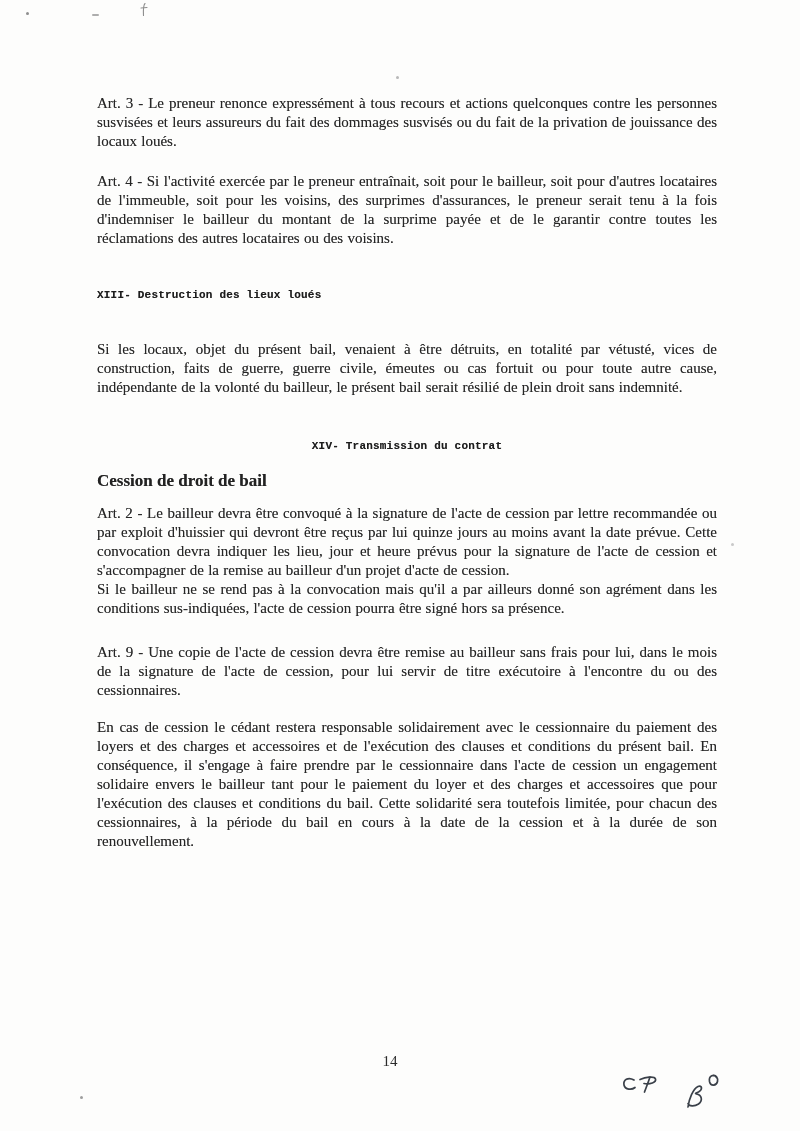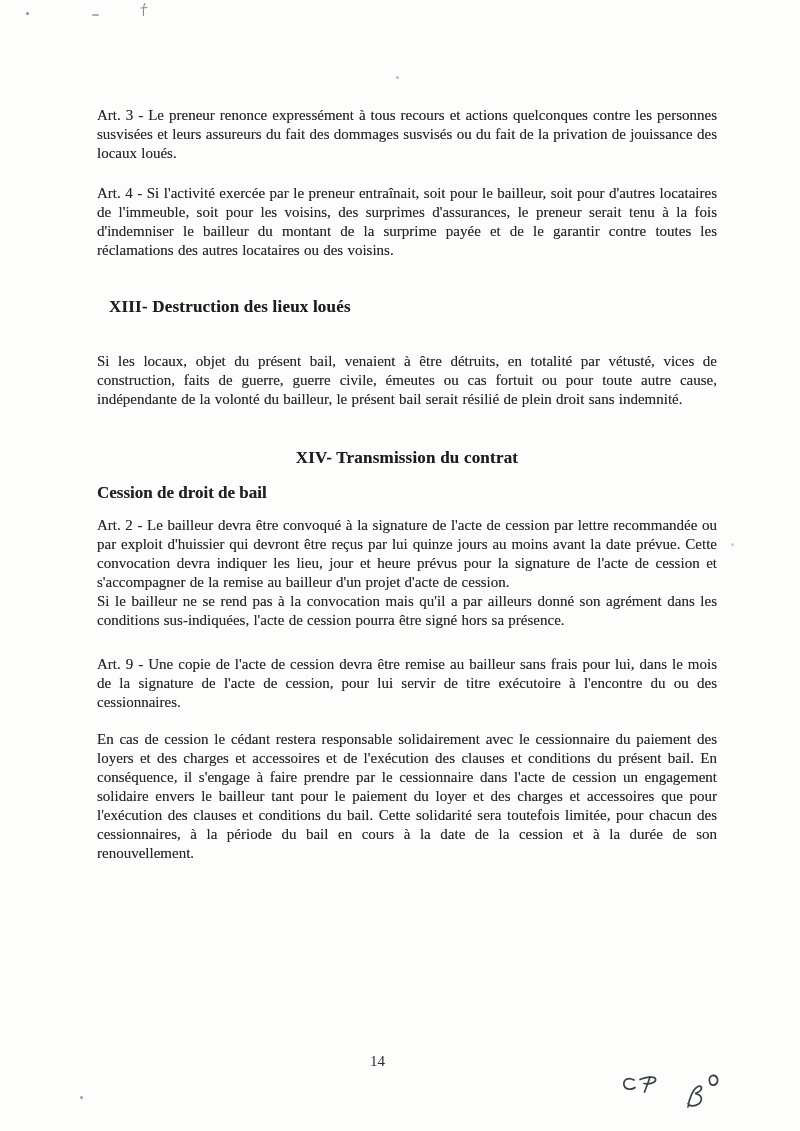--- a/index.html
+++ b/index.html
@@ -9,62 +9,63 @@
     width: 800px;
     height: 1131px;
     background: #fdfdfc;
     overflow: hidden;
     font-family: "Liberation Serif", serif;
     color: #262626;
   }
   .textcol {
     position: absolute;
     left: 97px;
-    top: 106px;
+    top: 94px;
     width: 620px;
   }
   p.body {
     font-size: 15px;
     line-height: 19px;
     text-align: justify;
     margin: 0 0 21px 0;
     color: #262626;
     word-spacing: 0.5px;
     text-shadow: 0 0 0.4px rgba(30,30,30,0.45);
   }
   p.multiline { white-space: pre-line; }
   p.mb15 { margin-bottom: 15px; }
   p.mb25 { margin-bottom: 25px; margin-top: 12px; }
   p.mb18 { margin-bottom: 18px; }
   h2.section-heading {
-    font-family: Liberation Serif, serif;
+    font-family: Liberation Mono, monospace;
     font-weight: bold;
-    font-size: 17px;
+    font-size: 11px;
     line-height: 20px;
     color: #1d1d1d;
     letter-spacing: 0.2px;
-    margin: 12px;
+    margin: 0;
     text-shadow: 0 0 0.4px rgba(20,20,20,0.5);
   }
   h2.heading-xiii { margin-top: 37px; margin-bottom: 35px; }
   h2.heading-xiv  { margin-top: 39px; margin-bottom: 15px; text-align: center; }
   h3.sub-heading {
     font-family: "Liberation Serif", serif;
     font-weight: bold;
     font-size: 17px;
     line-height: 19px;
     color: #222222;
     margin: 0 0 14px 0;
     text-shadow: 0 0 0.4px rgba(20,20,20,0.5);
   }
   .page-number {
     position: absolute;
     left: 370px;
     top: 1053px;
     width: 40px;
+    text-align: center;
     font-size: 15px;
     color: #2b2b2b;
   }
   .handwriting { position: absolute; }
   .hw-1 { left: 621px; top: 1071px; }
   .hw-2 { left: 676px; top: 1070px; }
   .speck { position: absolute; border-radius: 50%; }
   .speck-1 { left: 26px;  top: 12px;   width: 3px; height: 3px; background: #8e8e8e; }
   .speck-2 { left: 92px;  top: 14px;   width: 7px; height: 2px; background: #adadad; border-radius: 1px; }
   .speck-3 { left: 396px; top: 76px;   width: 3px; height: 3px; background: #b8b8b8; }

